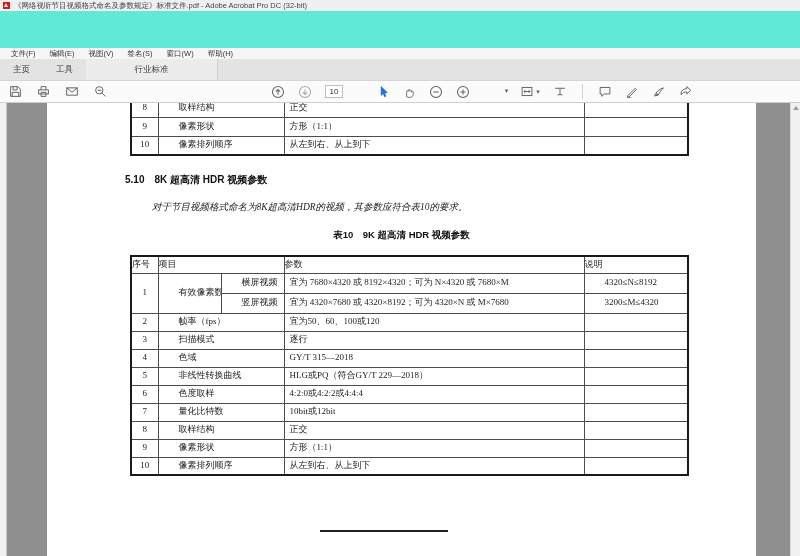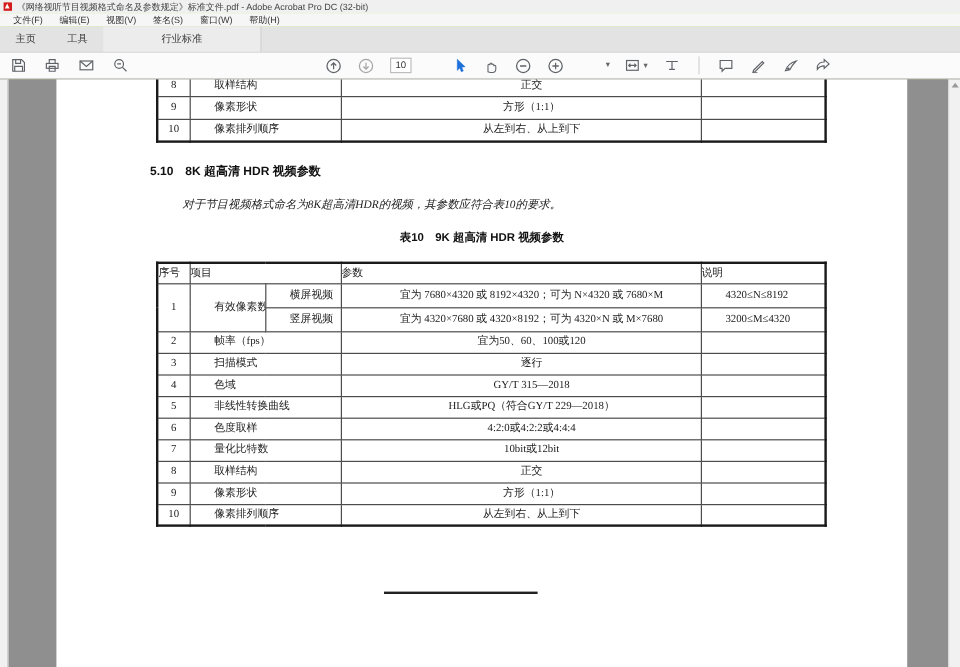--- a/index.html
+++ b/index.html
@@ -1,27 +1,27 @@
 <!DOCTYPE html>
 <html><head>
 <meta charset="utf-8">
 <style>
   * { margin:0; padding:0; box-sizing:border-box; }
   html,body { width:800px; height:556px; overflow:hidden; }
   body { font-family:"Liberation Sans","DejaVu Sans",sans-serif; }
-  .window { position:relative; width:800px; height:556px; background:#bef264; }
+  .window { position:relative; width:800px; height:556px; background:#5eead4; }
 
   
   .titlebar { height:11px; background:#f0f0f0; display:flex; align-items:center; padding-left:3px; }
   .app-icon { width:7px; height:7px; background:#d41a1a; margin-right:4px; position:relative; flex:none; }
   .app-icon::after { content:""; position:absolute; left:1px; top:1px; border-left:2.5px solid transparent; border-right:2.5px solid transparent; border-bottom:4.5px solid #fff; }
   .title-text { font-size:7.5px; color:#444; white-space:nowrap; }
 
   
-  .menubar { height:11px; background:#f6f6f6; display:flex; align-items:center; padding-left:4px; }
+  .menubar { height:11px; background:#f6f6f6; display:flex; align-items:center; padding-left:4px;margin-top:37px; }
   .menu-item { font-size:7.5px; color:#333; padding:0 7px; cursor:default; }
 
   
   .tabbar { height:22px; background:#e3e3e3; display:flex; align-items:stretch; border-bottom:1px solid #d6d6d6; }
   .bar-tab { font-size:8.5px; color:#3b3b3b; display:flex; align-items:center; padding:0 13px; }
   .doc-tab { width:95px; margin-left:25px; background:#fbfbfb; border:1px solid #d0d0d0; border-bottom:none; display:flex; align-items:center; padding:0 5px; }
   .doc-tab .lbl { font-size:8px; color:#333; white-space:nowrap; overflow:hidden; flex:1; }
   .doc-tab .close { font-size:9px; color:#777; margin-left:3px; flex:none; }
   .doc-tab2 { width:132px; background:#ececec; border-right:1px solid #cfcfcf; display:flex; align-items:center; justify-content:center; font-size:8.5px; color:#3b3b3b; }
 
@@ -41,21 +41,21 @@
   .nav-strip { position:absolute; left:0; top:0; width:7px; height:100%; background:#f1f1f1; border-right:1px solid #c9c9c9; }
   .page { position:absolute; left:47px; top:0; width:709px; height:490px; background:#fff; overflow:hidden; font-family:"Liberation Serif","DejaVu Serif",serif; color:#1c1c1c; }
   .scrollbar { position:absolute; right:0; top:0; width:10px; height:100%; background:#f1f1f1; border-left:1px solid #d9d9d9; }
   .scroll-up { position:absolute; top:3px; left:2px; width:0; height:0; border-left:3px solid transparent; border-right:3px solid transparent; border-bottom:4px solid #9a9a9a; }
 
   
   table.doc-tbl { border-collapse:collapse; table-layout:fixed; border:2px solid #1a1a1a; }
   table.doc-tbl th, table.doc-tbl td { border:1px solid #4c4c4c; font-weight:normal; font-size:9px; line-height:1.1; overflow:hidden; white-space:nowrap; }
   td.c-no { text-align:center; }
   td.c-item, td.c-sub { padding-left:20px; }
-  td.c-par { padding-left:18px;text-align:center; }
+  td.c-par { padding-left:5px; }
   td.c-note { padding-left:20px; font-size:8.5px; }
   th.hdr { text-align:left; height:17px; }
 
   .tbl-prev { position:absolute; left:83px; top:-6px; width:557px; border-top:1px solid #4c4c4c; }
   .tbl-prev td { height:19px; }
   .tbl-main { position:absolute; left:83px; top:152px; width:557px; }
   .tbl-main td { height:18px; }
   .tbl-main td.sub { height:20px; }
 
   .sec-heading { position:absolute; left:78px; top:70px; font-size:10px; font-weight:bold; font-family:"Liberation Sans","DejaVu Sans",sans-serif; color:#111; }

